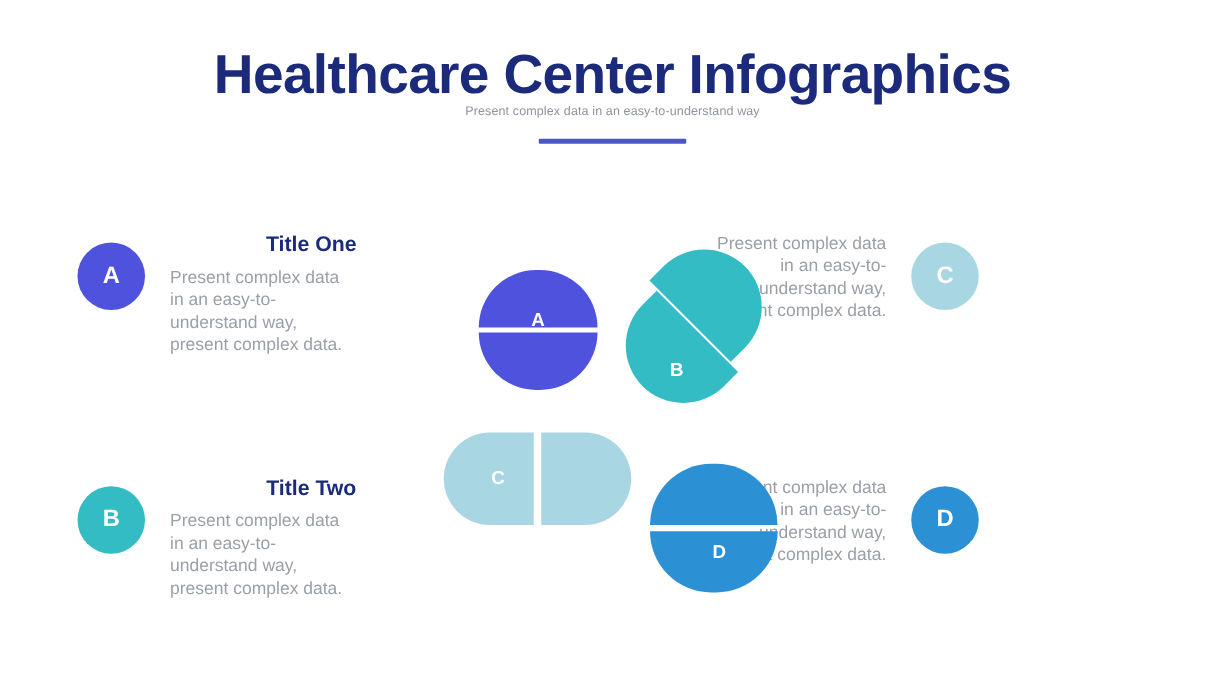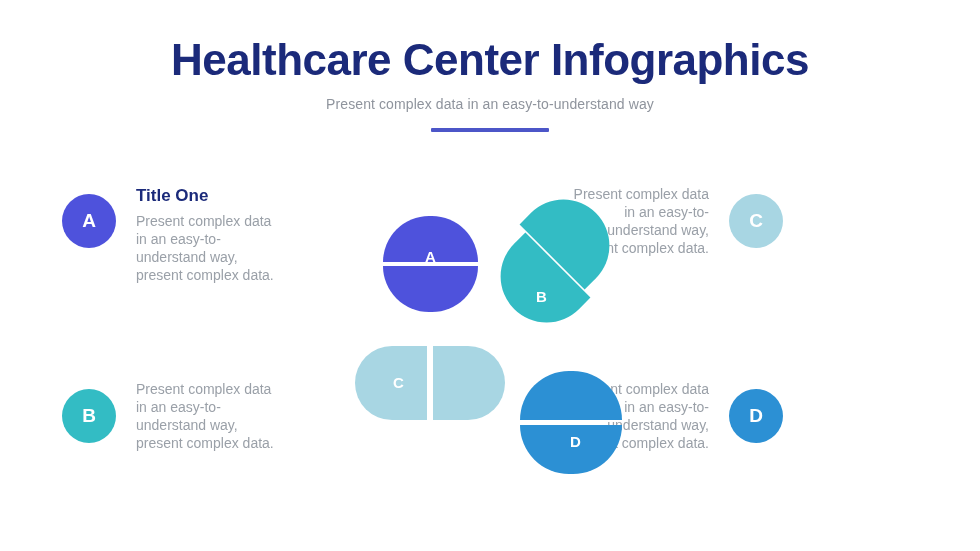--- a/index.html
+++ b/index.html
@@ -32,23 +32,22 @@
   }
   .main-title {
     font-size: 44px;
     font-weight: bold;
     color: #1b2a7a;
     letter-spacing: -0.5px;
     line-height: 1.08;
     margin: 0;
   }
   .subtitle {
-    font-size: 14px;
+    font-size: 10px;
     color: #8f949d;
-    margin-top: 12px;
     letter-spacing: 0.1px;
   }
   .divider {
     width: 118px;
     height: 4px;
     background: #4c56c8;
     margin: 16px auto 0 auto;
     border-radius: 1px;
   }
 
@@ -89,20 +88,21 @@
     padding: 0 20px 0 0;
     text-align: right;
   }
 
   .entry-title {
     font-size: 17px;
     font-weight: bold;
     color: #1b2a7a;
     margin: 0 0 7px 0;
     line-height: 1.2;
+    text-align: center;
   }
   .entry-desc {
     font-size: 14px;
     color: #9aa0a8;
     line-height: 1.28;
     white-space: pre-line;
   }
 
   
   .stage {
@@ -243,20 +243,21 @@
       <div class="entry-desc">Present complex data
 in an easy-to-
 understand way,
 present complex data.</div>
     </div>
   </div>
 
   <div class="entry left two">
     <div class="badge" style="background:#33bcc4;">B</div>
     <div class="entry-text">
+      <div class="entry-title">Title Two</div>
       <div class="entry-desc">Present complex data
 in an easy-to-
 understand way,
 present complex data.</div>
     </div>
   </div>
 
   <div class="entry right three">
     <div class="badge" style="background:#a8d6e3;">C</div>
     <div class="entry-text">

